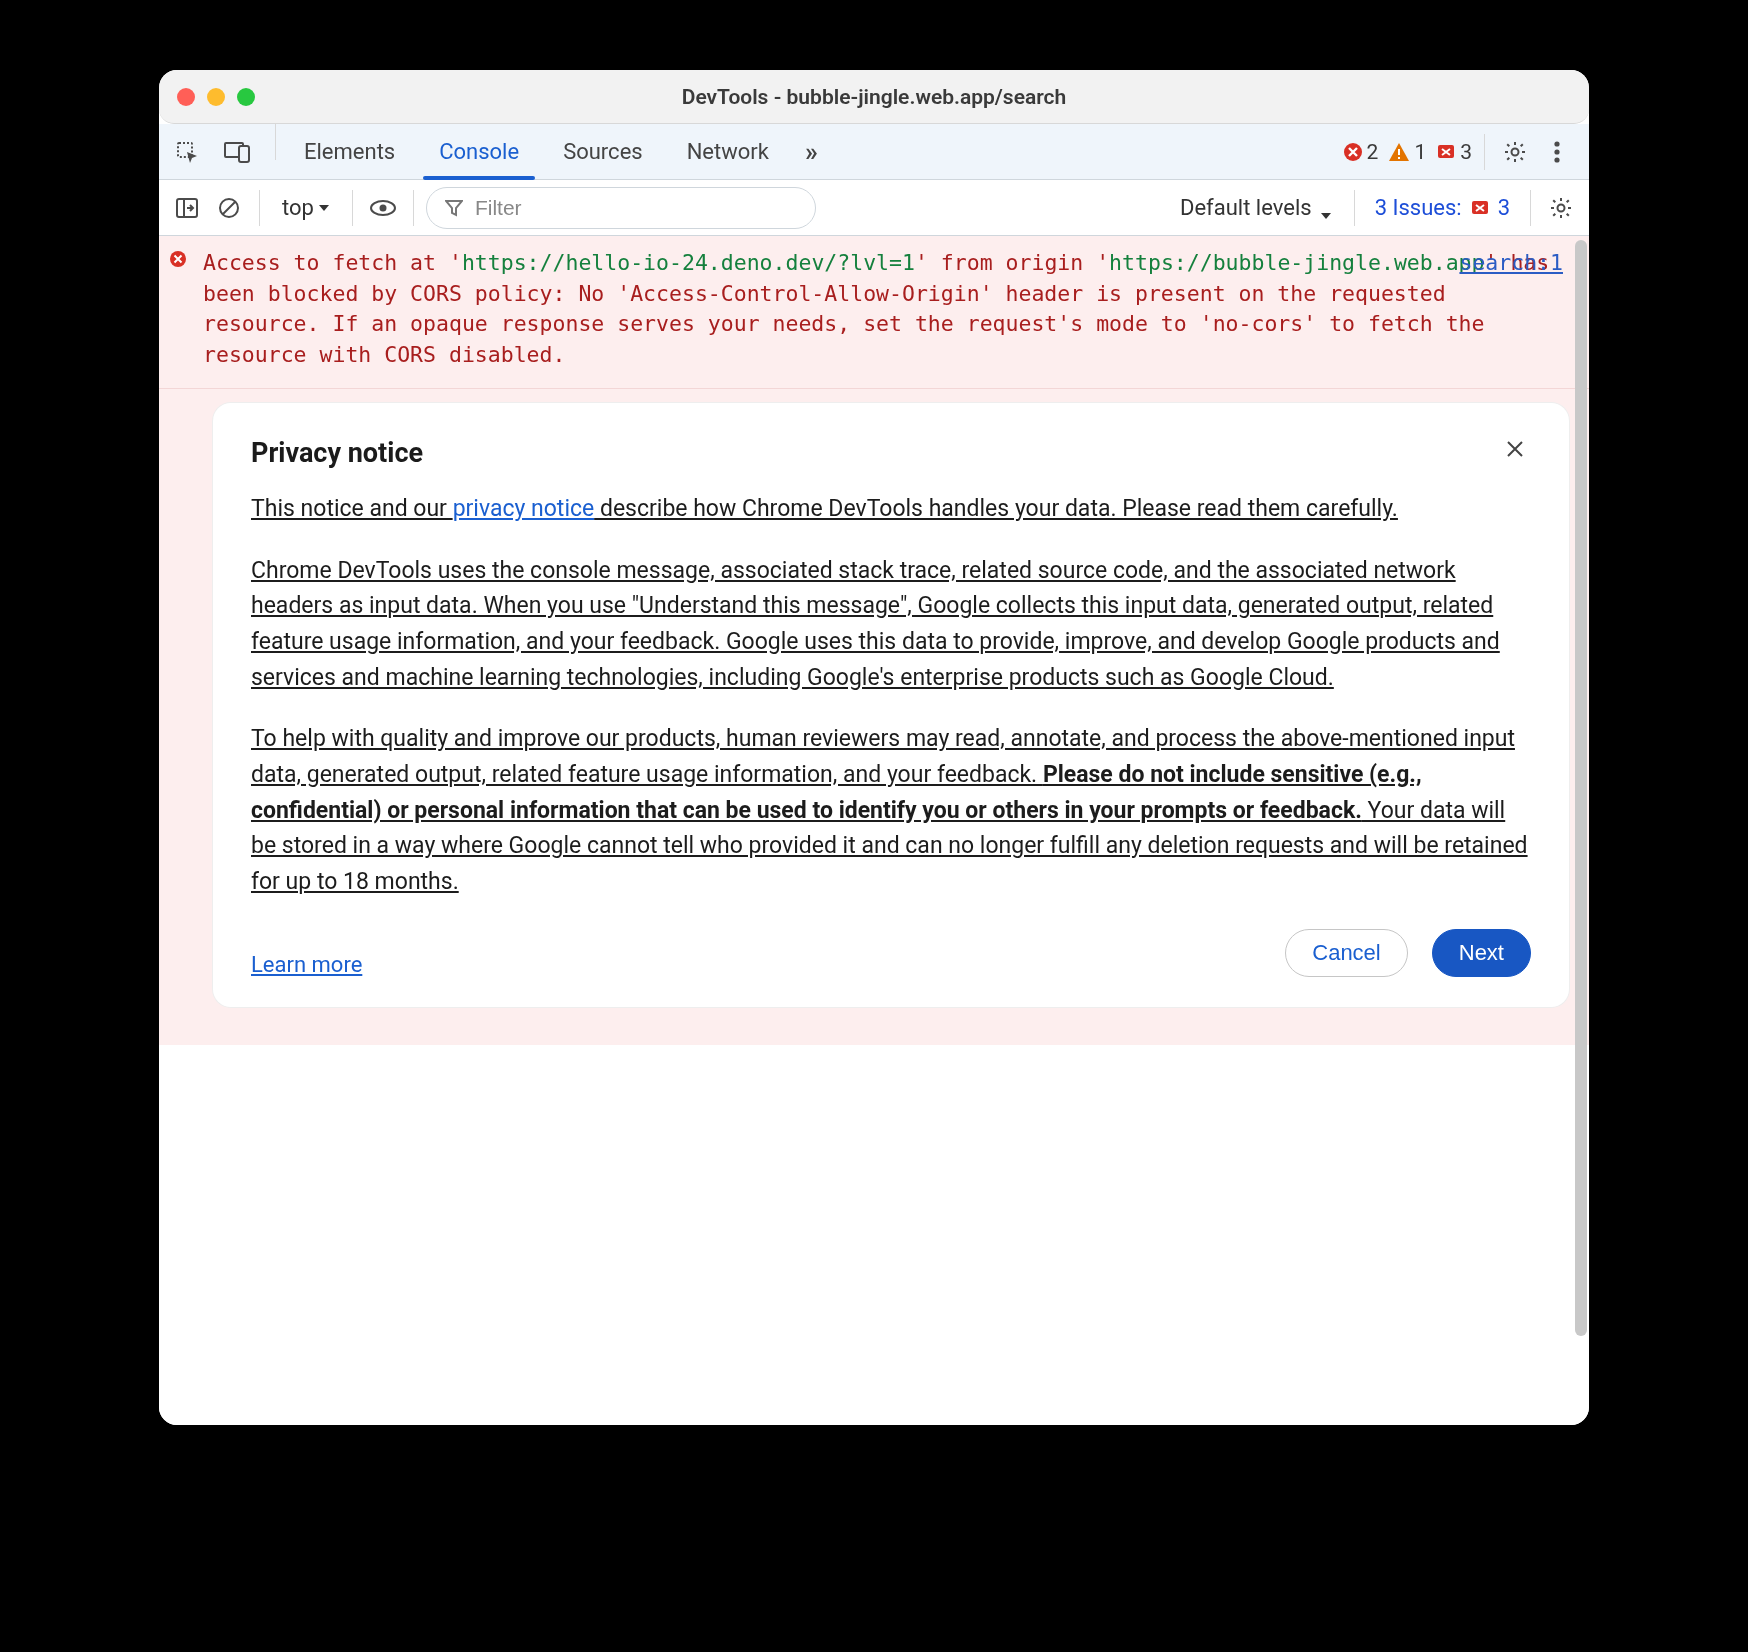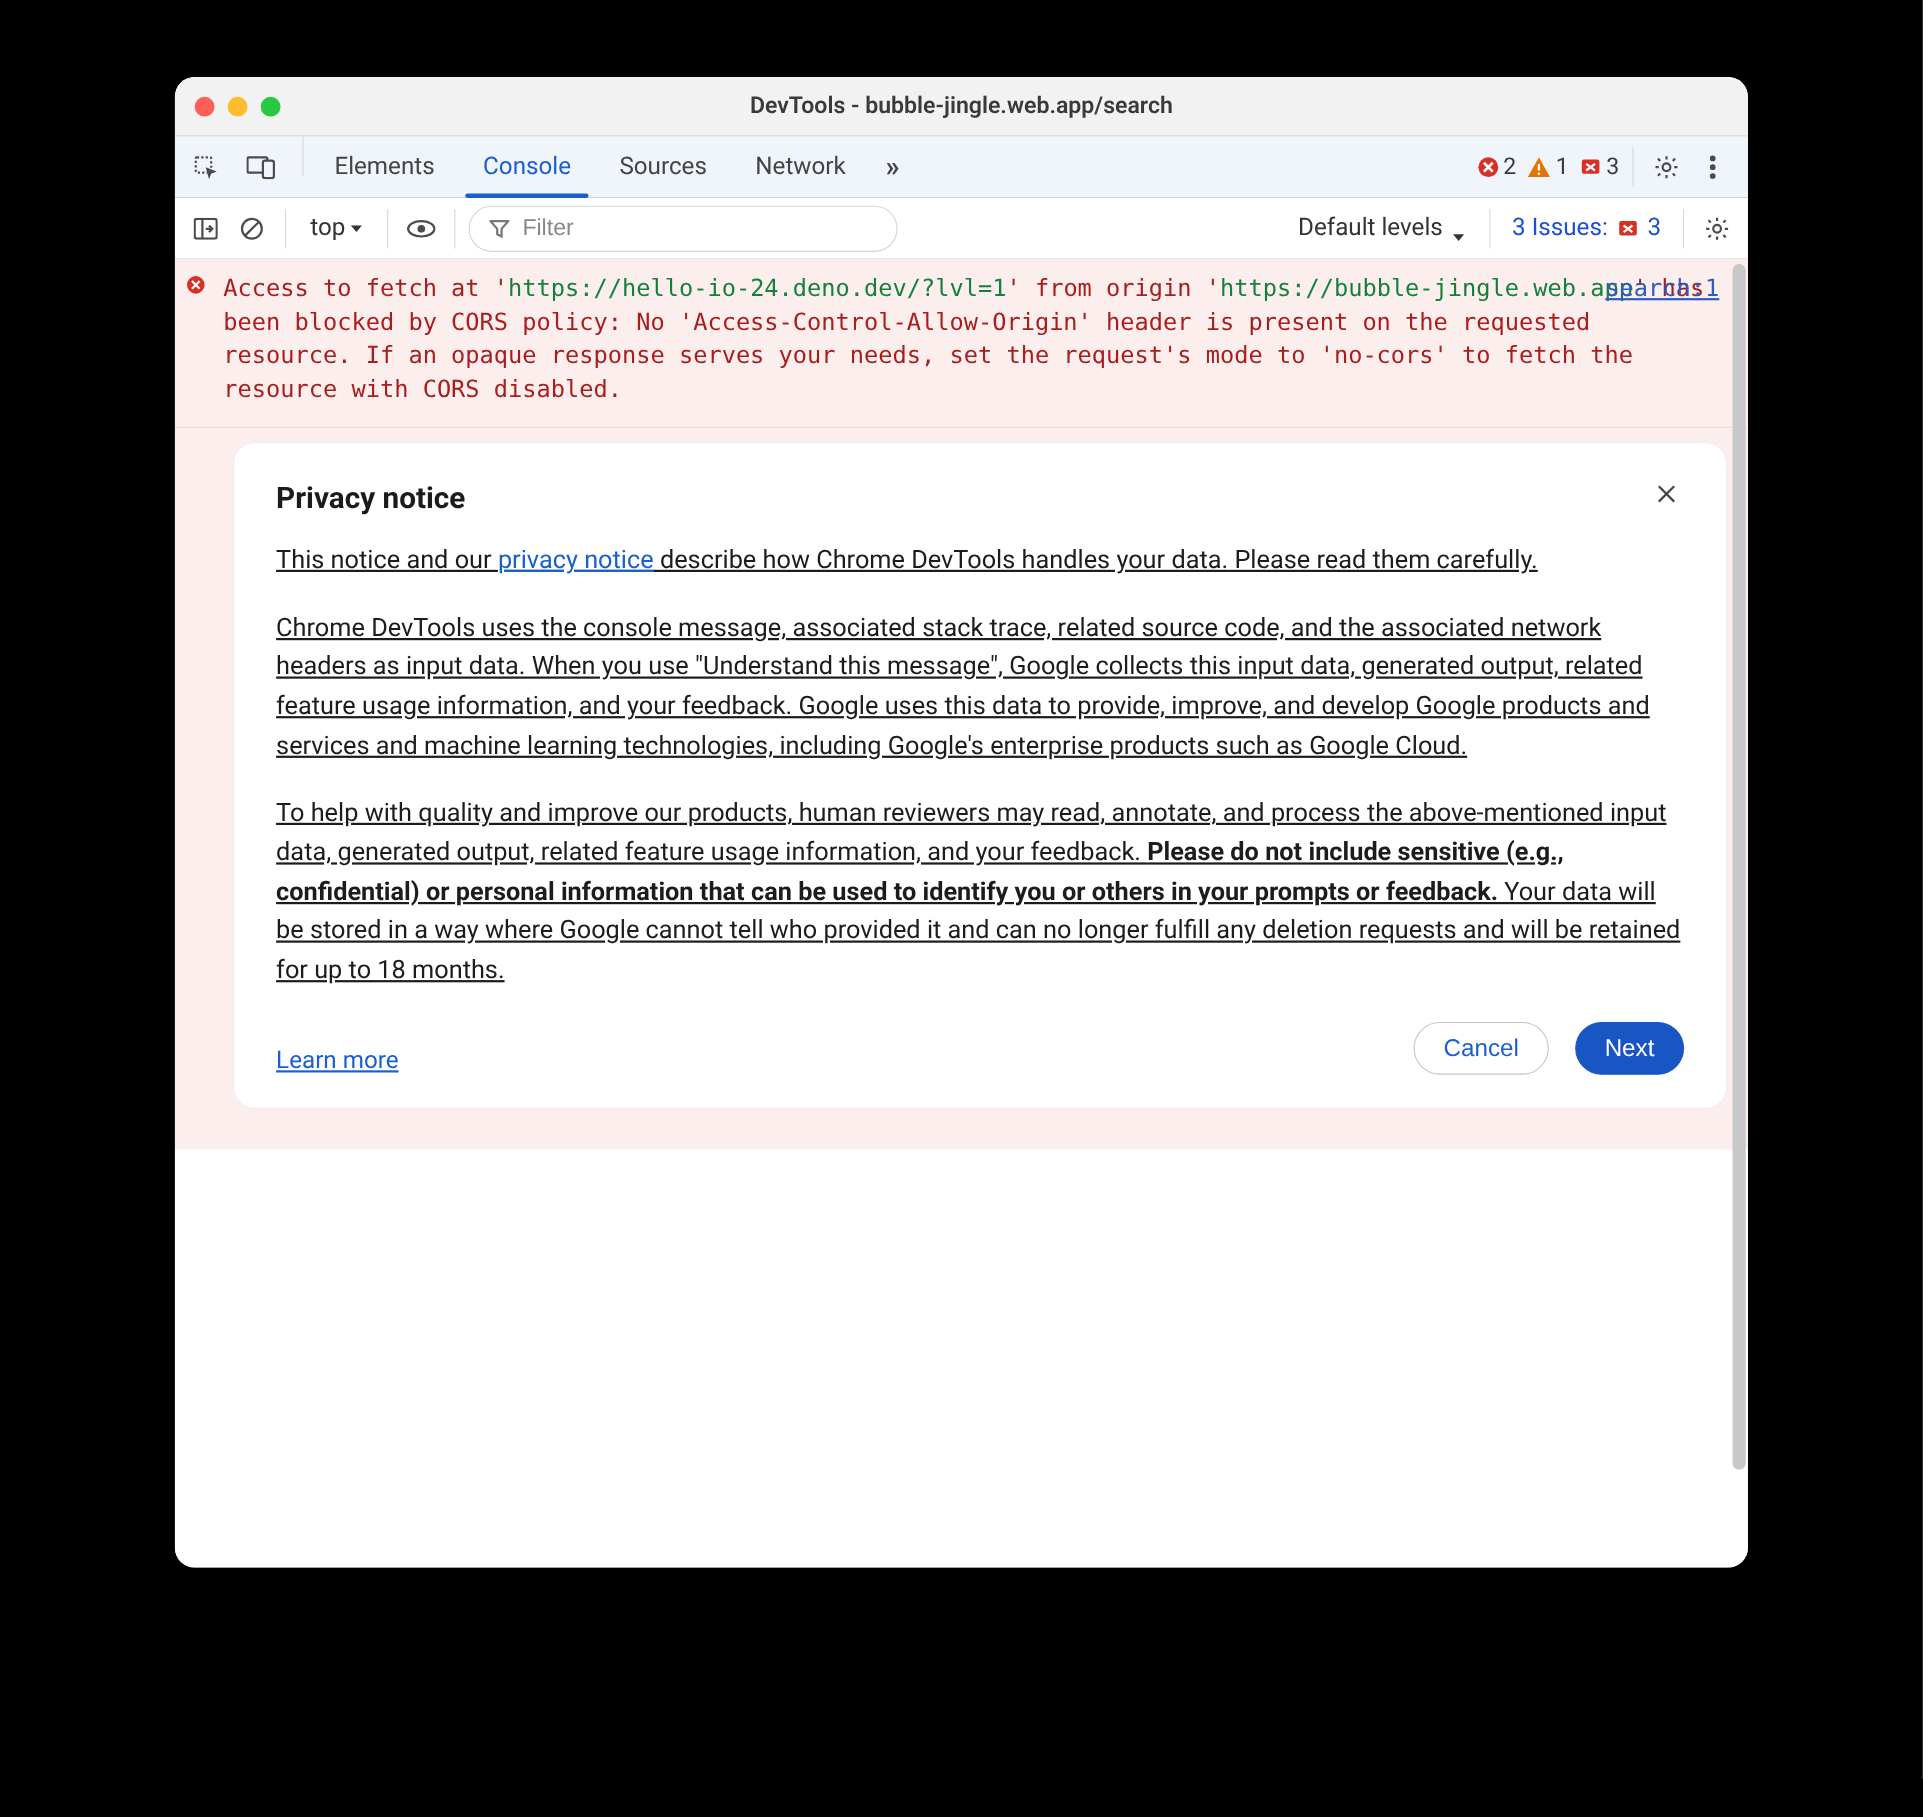--- a/index.html
+++ b/index.html
@@ -25,20 +25,21 @@
     position: relative;
   }
   .titlebar {
     height: 54px;
     background: #f2f2f2;
     border-bottom: 1px solid #d8d8d8;
     display: flex;
     align-items: center;
     padding: 0 18px;
     position: relative;
+    border-radius: 15px;
   }
   .traffic-lights { display: flex; gap: 12px; align-items: center; }
   .dot { width: 18px; height: 18px; border-radius: 50%; }
   .dot.red { background: #ff5f57; }
   .dot.yellow { background: #febc2e; }
   .dot.green { background: #28c840; }
   .titlebar-title {
     position: absolute;
     left: 0; right: 0;
     text-align: center;

